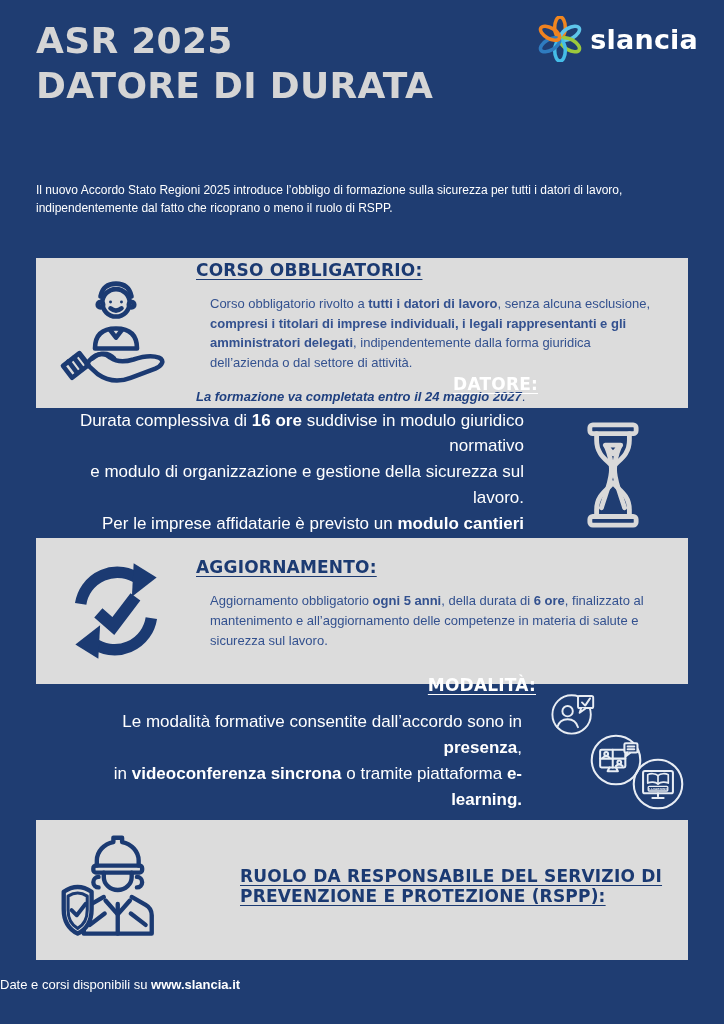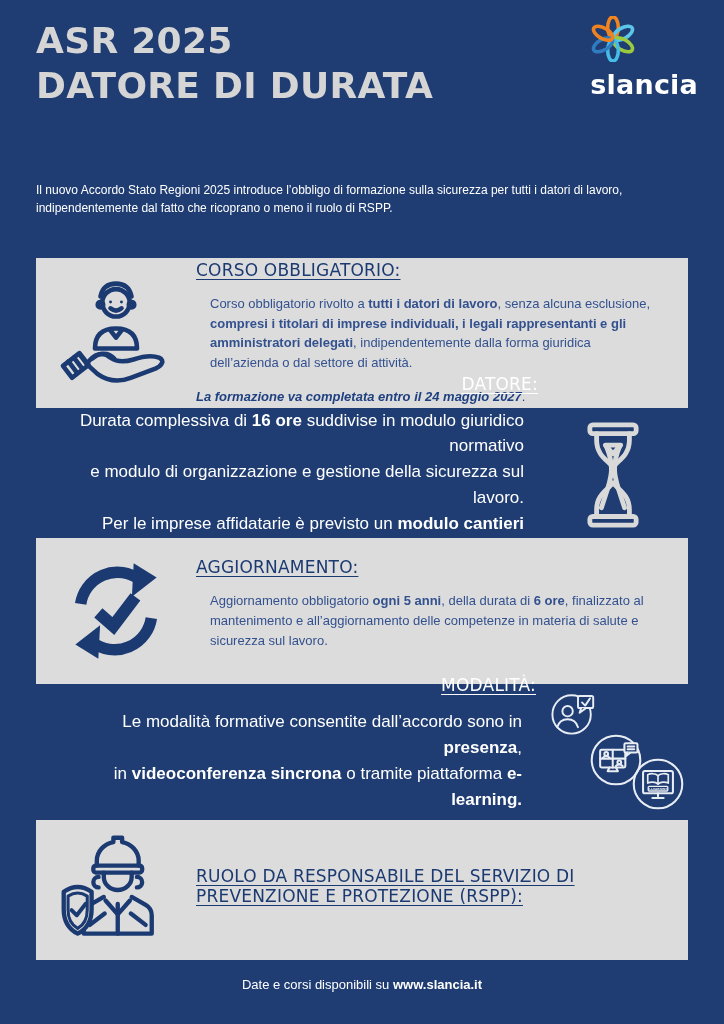--- a/index.html
+++ b/index.html
@@ -9,21 +9,21 @@
     font-family:"Liberation Sans",sans-serif;
     position:relative;
     overflow:hidden;
   }
   .b{font-weight:700;}
   .i{font-style:italic;}
 
   
   .logo{
     position:absolute;top:16px;right:26px;
-    display:flex;align-items:flex-start;gap:7px;flex-direction:column;
+    display:flex;align-items:center;gap:7px;
   }
   .logo svg{display:block;}
   .brand-name{
     color:#ffffff;font-family:"DejaVu Sans",sans-serif;
     font-weight:700;font-size:27px;letter-spacing:.2px;
   }
   .page-title{
     position:absolute;top:19px;left:36px;right:150px;
     color:#d5d5d5;font-family:"DejaVu Sans",sans-serif;
     font-weight:700;font-size:36px;line-height:1.24;letter-spacing:.3px;
@@ -39,50 +39,50 @@
     background:#dcdcdc;
     display:flex;align-items:center;
   }
   .blue-sec{
     position:absolute;left:36px;right:36px;
     display:flex;align-items:center;color:#ffffff;
   }
   .icon-col{flex:0 0 160px;display:flex;justify-content:center;align-items:center;color:#1b3a72;}
   .text-col{flex:1;padding:12px 18px 12px 0;}
   .h{
-    font-family:"DejaVu Sans",sans-serif;font-weight:400;font-size:17px;
+    font-family:"DejaVu Sans",sans-serif;font-weight:700;font-size:17px;
     text-decoration:underline;text-underline-offset:3px;
     margin:0 0 8px 0;letter-spacing:.2px;
   }
   .panel .h{color:#1b3a72;}
   .blue-sec .h{color:#ffffff;}
   .body-txt{font-size:13px;line-height:1.52;color:#33518f;margin:14px;}
   .note-txt{font-size:13px;line-height:1.5;color:#1f4080;margin:5px 0 0 0;}
   .blue-sec .body-txt{color:#ffffff;font-size:17px;}
 
   #sec-corso{top:258px;height:150px;}
   #sec-durata{top:414px;height:122px;}
   #sec-aggiornamento{top:538px;height:146px;}
   #sec-modalita{top:686px;height:130px;}
-  #sec-rspp{top:820px;height:140px;}
+  #sec-rspp{top:820px;height:140px;gap:44px;}
 
   .right-text{flex:1;text-align:right;}
   #sec-durata .icon-box{flex:0 0 150px;display:flex;justify-content:center;align-items:center;color:#d9d9d9;}
   #sec-modalita .icons-cluster{flex:0 0 152px;position:relative;height:100%;color:#e8edf4;}
   .mod-circle{position:absolute;}
   #mod-c1{left:14px;top:2px;}
   #mod-c2{left:52px;top:46px;}
   #mod-c3{left:94px;top:70px;}
 
   #sec-rspp .h{max-width:470px;}
   #sec-rspp .body-txt{text-align:justify;}
 
   .footer{
     position:absolute;top:977px;left:0;width:100%;
-    text-align:center;color:#ffffff;font-size:13px;
+    text-align:left;color:#ffffff;font-size:13px;
   }
 </style>
 </head>
 <body>
 
 <div class="logo">
   <svg width="46" height="46" viewBox="-26 -26 52 52" fill="none" stroke-width="4">
     <ellipse cx="0" cy="-13" rx="6" ry="12" stroke="#f1861f"></ellipse>
     <ellipse cx="0" cy="-13" rx="6" ry="12" transform="rotate(60)" stroke="#5ec5ea"></ellipse>
     <ellipse cx="0" cy="-13" rx="6" ry="12" transform="rotate(120)" stroke="#9cc93d"></ellipse>

